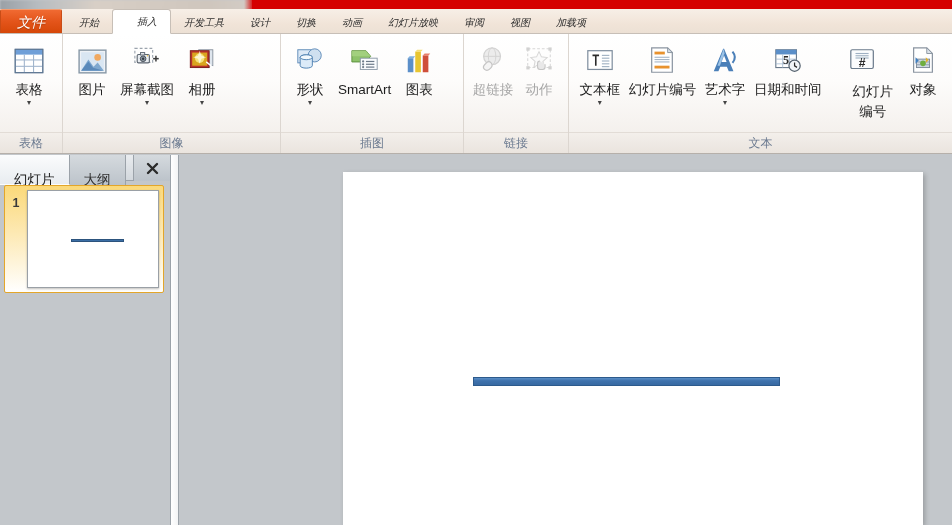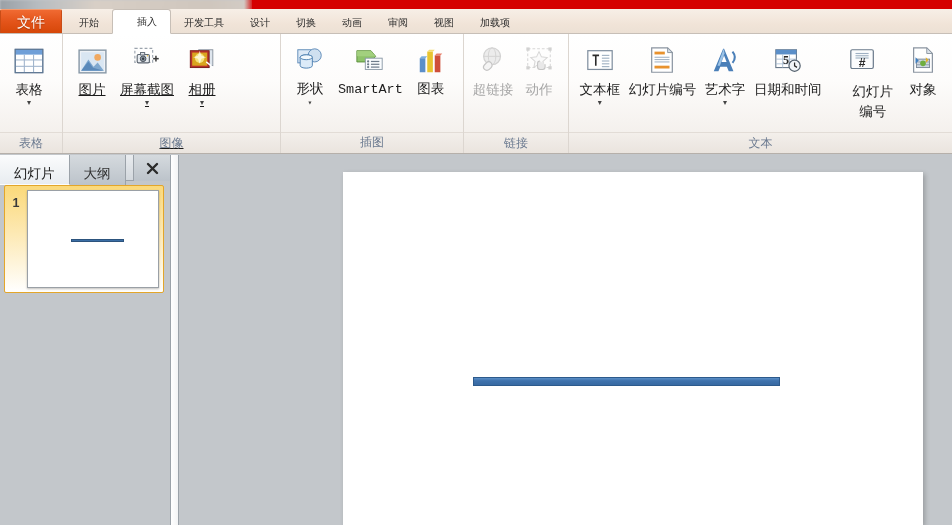--- a/index.html
+++ b/index.html
@@ -23,21 +23,21 @@
   .redbar { position:absolute; top:0; left:252px; width:700px; height:9px;
      background:#d50000; }
   .redbar:after{ content:""; position:absolute; left:-8px; top:0; width:10px; height:9px;
      background:linear-gradient(90deg,rgba(213,0,0,0),#d50000); }
 
   
   .tabbar { position:absolute; left:0; top:9px; width:952px; height:25px;
      background:#f2e7dd; }
   .tabbar .tabbg { position:absolute; left:0; top:0; width:952px; height:25px;
      background:linear-gradient(180deg,#f7efe7 0%, #f1e4d8 60%, #ece0d4 100%); }
-  .tabs { position:absolute; left:0; top:0; height:25px; display:flex; align-items:flex-end; }
+  .tabs { position:absolute; left:0; top:0; height:25px; display:flex; align-items:flex-end;font-style:italic; }
   .tab { position:relative; height:23px; line-height:23px; padding:0 13px;
      font-size:10px; color:#2c2c2c; white-space:nowrap; cursor:default; }
   .tab.file {
      height:25px; line-height:25px; padding:0 16px; color:#fff; font-size:14px;
      background:linear-gradient(180deg,#f06a32 0%, #e4551b 48%, #d64709 100%);
      border:1px solid #c94c16; border-top-color:#f59b6e;
      border-radius:2px 2px 0 0; margin-right:4px;
      text-shadow:0 1px 1px rgba(120,40,0,.55);
   }
   .tab.active {
@@ -70,21 +70,21 @@
   .btn.disabled .ico { opacity:.42; filter:grayscale(1); }
 
   
   .ic { display:block; }
 
   
   .leftpane { position:absolute; left:0; top:155px; width:171px; height:370px;
      background:#c3c7cb; }
   .panetabs { position:absolute; left:0; top:0; width:171px; height:26px; display:flex;
      background:linear-gradient(180deg,#e9ecef,#d3d8dd); border-bottom:1px solid #9ba2a9; }
-  .ptab { height:30px; line-height:25px; padding:6px 14px; font-size:13.5px; color:#313131;
+  .ptab { height:30px; line-height:25px; padding:12px 14px; font-size:13.5px; color:#313131;
      border-right:1px solid #9ba2a9; cursor:default;
      background:linear-gradient(180deg,#d5dade,#bcc3ca); }
   .ptab.active { background:linear-gradient(180deg,#fbfcfd,#e8ecf0); color:#1a1a1a;
      border-bottom:1px solid #fbfcfd; }
   .pclose { margin-left:auto; width:38px; height:26px; display:flex; align-items:center;
      justify-content:center; background:linear-gradient(180deg,#d5dade,#bcc3ca);
      border-left:1px solid #9ba2a9; cursor:default; }
   .pclose svg { display:block; }
 
   .thumbwrap { position:absolute; left:4px; top:30px; width:160px; height:108px;
@@ -125,20 +125,21 @@
   <div class="tabbar">
     <div class="tabbg"></div>
     <div class="tabs" id="tabs">
         <div class="tab file">文件</div>
         <div class="tab">开始</div>
         <div class="tab active">插入</div>
         <div class="tab">开发工具</div>
         <div class="tab">设计</div>
         <div class="tab">切换</div>
         <div class="tab">动画</div>
+        <div class="tab">幻灯片放映</div>
         <div class="tab">审阅</div>
         <div class="tab">视图</div>
         <div class="tab">加载项</div>
       </div>
   </div>
   <div class="tabline"></div>
 
   <div class="ribbon">
     <div class="groups" id="groups">
         <div class="group" style="width: 63px;">
@@ -156,21 +157,21 @@
         </g>
                   <rect x="3" y="5" width="26" height="22" fill="none" stroke="#5b7490" stroke-width="1"></rect>
                 </svg>
               </div>
               <div class="lbl">表格</div>
               <div class="arw">▾</div>
             </div>
           </div>
           <div class="glabel">表格</div>
         </div>
-        <div class="group" style="width: 218px; text-decoration: underline;">
+        <div class="group" style="width: 218px;">
           <div class="gbody">
             <div class="btn">
               <div class="ico">
                 <svg class="ic" width="33" height="33" viewBox="0 0 32 32">
                   <rect x="3" y="5" width="26" height="22" fill="#eef2f6" stroke="#8a9aa8" stroke-width="1.4"></rect>
         <rect x="5" y="7" width="22" height="18" fill="#d9e6f2"></rect>
         <circle cx="21" cy="12" r="3.2" fill="#f0a860"></circle>
         <path d="M5 25 L12 14 L17 21 L21 17 L27 25 Z" fill="#7fa8cf"></path>
         <path d="M5 25 L12 16 L16.5 22 L27 25 Z" fill="#4d7fb3" opacity=".75"></path>
                 </svg>
@@ -206,21 +207,21 @@
         <path d="M13 5 l1.8 5.3 L20 12 l-5.2 1.7 L13 19 l-1.8-5.3 L6 12 l5.2-1.7z" fill="#fff" opacity=".65"></path>
         <path d="M20 17 q4 3 7 6" stroke="#fff" stroke-width="1.6" fill="none"></path>
                 </svg>
               </div>
               <div class="lbl">相册</div>
               <div class="arw">▾</div>
             </div>
           </div>
           <div class="glabel">图像</div>
         </div>
-        <div class="group" style="width: 183px; font-family: Liberation Mono, monospace;">
+        <div class="group" style="width: 183px;">
           <div class="gbody">
             <div class="btn">
               <div class="ico">
                 <svg class="ic" width="32" height="30" viewBox="0 0 32 32">
                   <rect x="3" y="4" width="14" height="14" fill="#dce9f6" stroke="#5d8ab8"></rect>
         <circle cx="21" cy="10" r="7" fill="#cfe0f0" stroke="#5d8ab8"></circle>
         <ellipse cx="12" cy="12" rx="6.5" ry="2.6" fill="#eaf3fb" stroke="#4c7fb0"></ellipse>
         <path d="M5.5 12 v9 a6.5 2.6 0 0 0 13 0 v-9" fill="#dcebf8" stroke="#4c7fb0"></path>
         <ellipse cx="12" cy="12" rx="6.5" ry="2.6" fill="#f3f9fd" stroke="#4c7fb0"></ellipse>
                 </svg>

